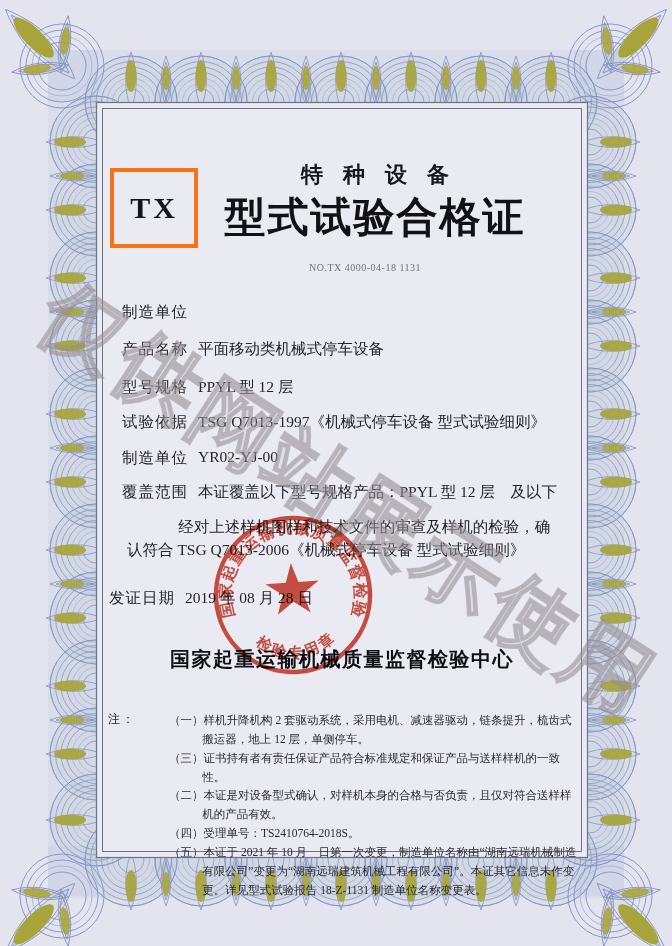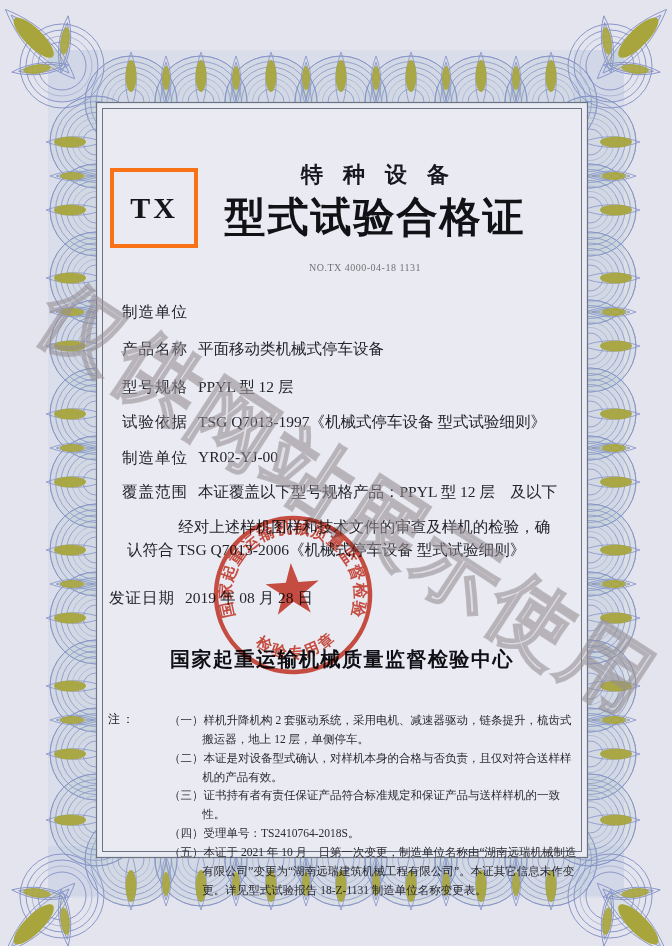--- a/index.html
+++ b/index.html
@@ -218,22 +218,22 @@
     <div class="abs field-row date-row">
       <span class="field-label">发证日期</span>
       <span class="field-value">2019 年 08 月 28 日</span>
     </div>
 
     <div class="abs authority">国家起重运输机械质量监督检验中心</div>
 
     <div class="abs notes-label">注：</div>
     <div class="abs notes">
       <div class="note-item"><span>（一）</span><span>样机升降机构 2 套驱动系统，采用电机、减速器驱动，链条提升，梳齿式搬运器，地上 12 层，单侧停车。</span></div>
+      <div class="note-item"><span>（三）</span><span>证书持有者有责任保证产品符合标准规定和保证产品与送样样机的一致性。</span></div>
       <div class="note-item"><span>（二）</span><span>本证是对设备型式确认，对样机本身的合格与否负责，且仅对符合送样样机的产品有效。</span></div>
-      <div class="note-item"><span>（三）</span><span>证书持有者有责任保证产品符合标准规定和保证产品与送样样机的一致性。</span></div>
       <div class="note-item"><span>（四）</span><span>受理单号：TS2410764-2018S。</span></div>
       <div class="note-item"><span>（五）</span><span>本证于 2021 年 10 月　日第一次变更，制造单位名称由“湖南远瑞机械制造有限公司”变更为“湖南远瑞建筑机械工程有限公司”。本证其它信息未作变更。详见型式试验报告 18-Z-1131 制造单位名称变更表。</span></div>
     </div>
   </div>
 
   <div class="abs watermark">仅供网站展示使用</div>
 
   <svg class="abs stamp" width="178" height="178" viewBox="-89 -89 178 178" xmlns="http://www.w3.org/2000/svg">
     <g transform="rotate(-4)">
       <circle r="77" fill="none" stroke="#d4402f" stroke-width="4.5"></circle>

